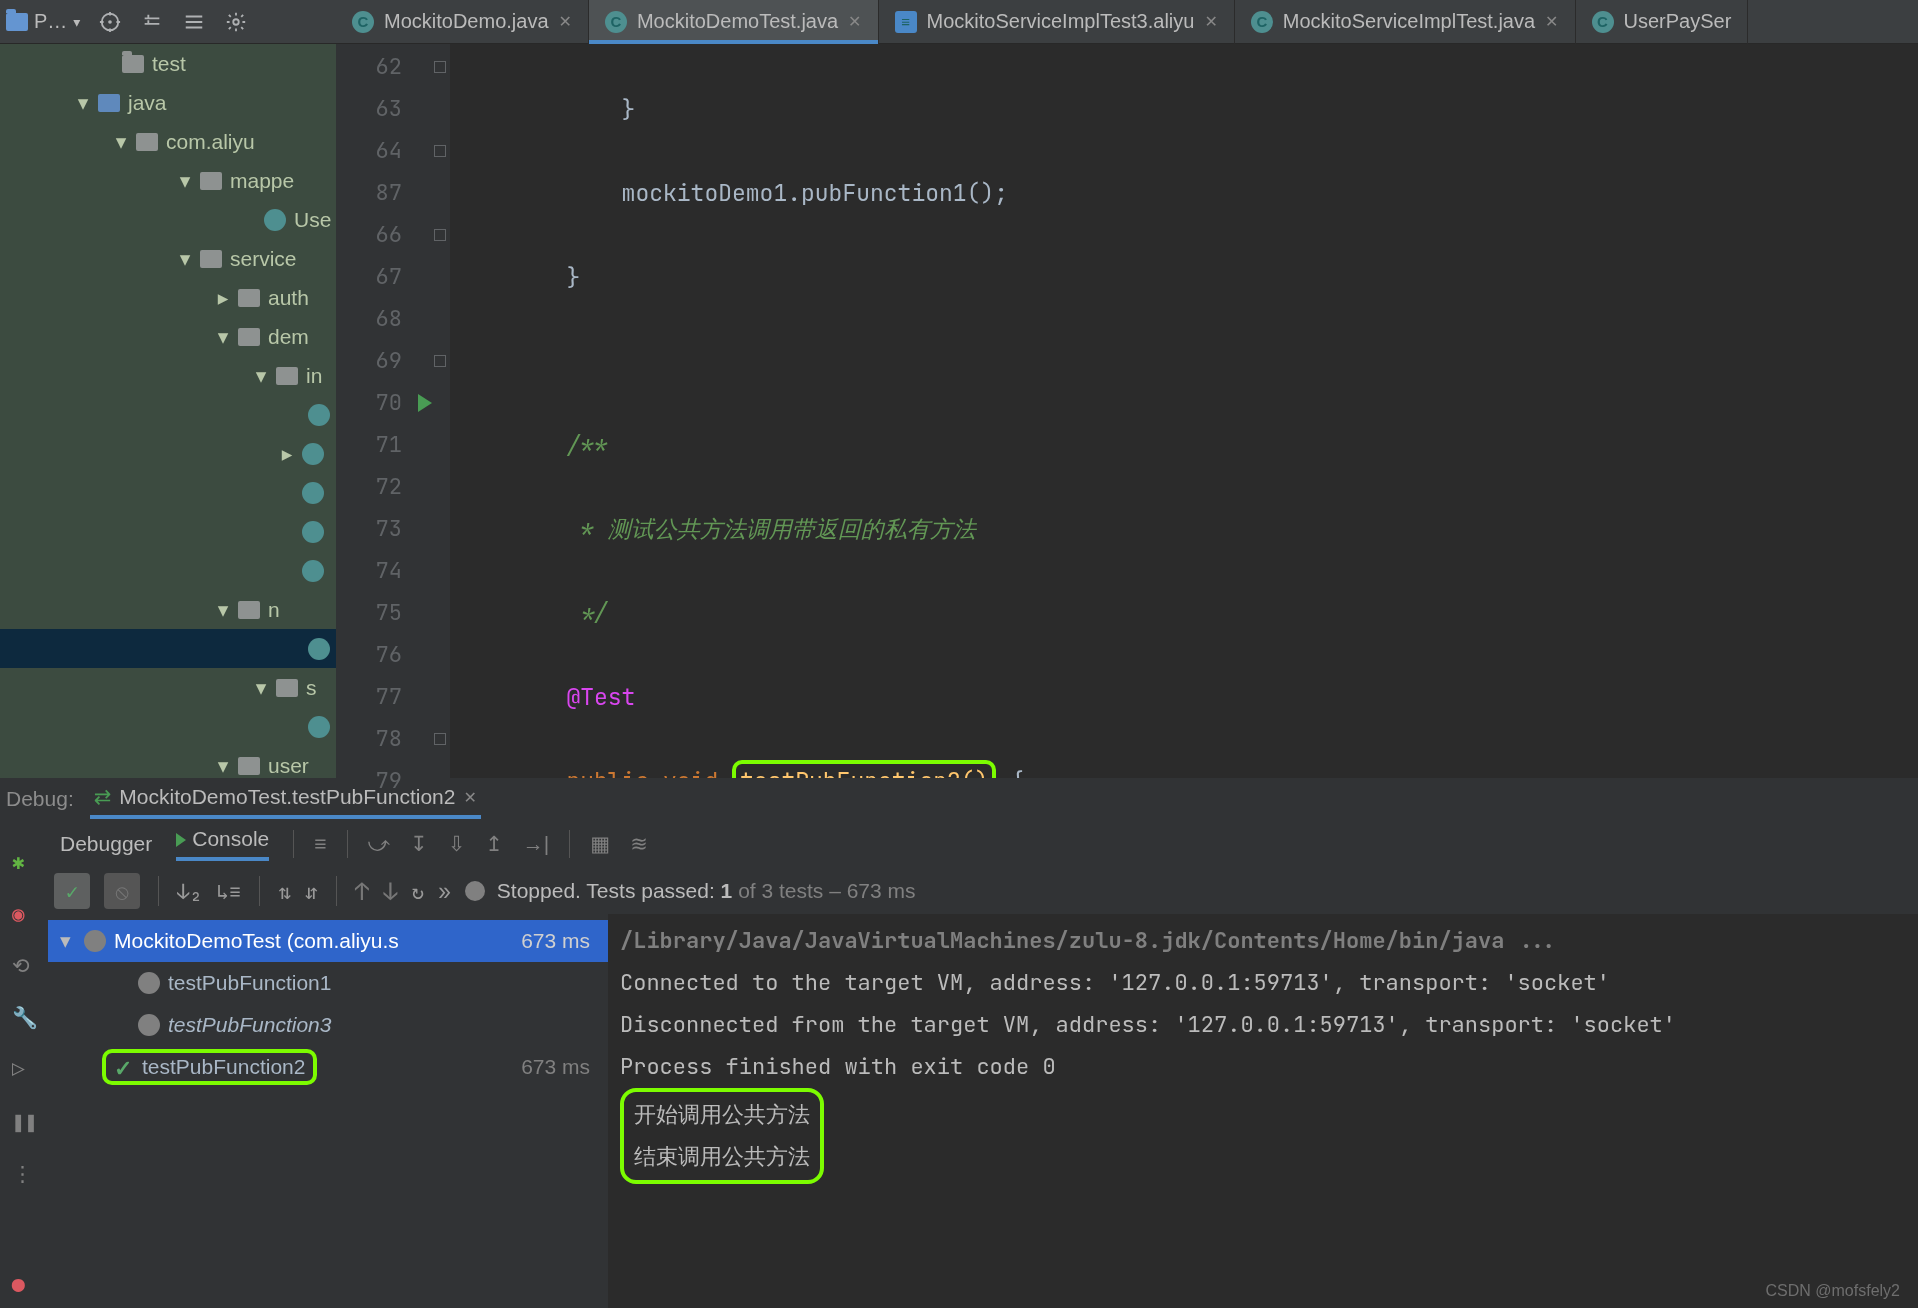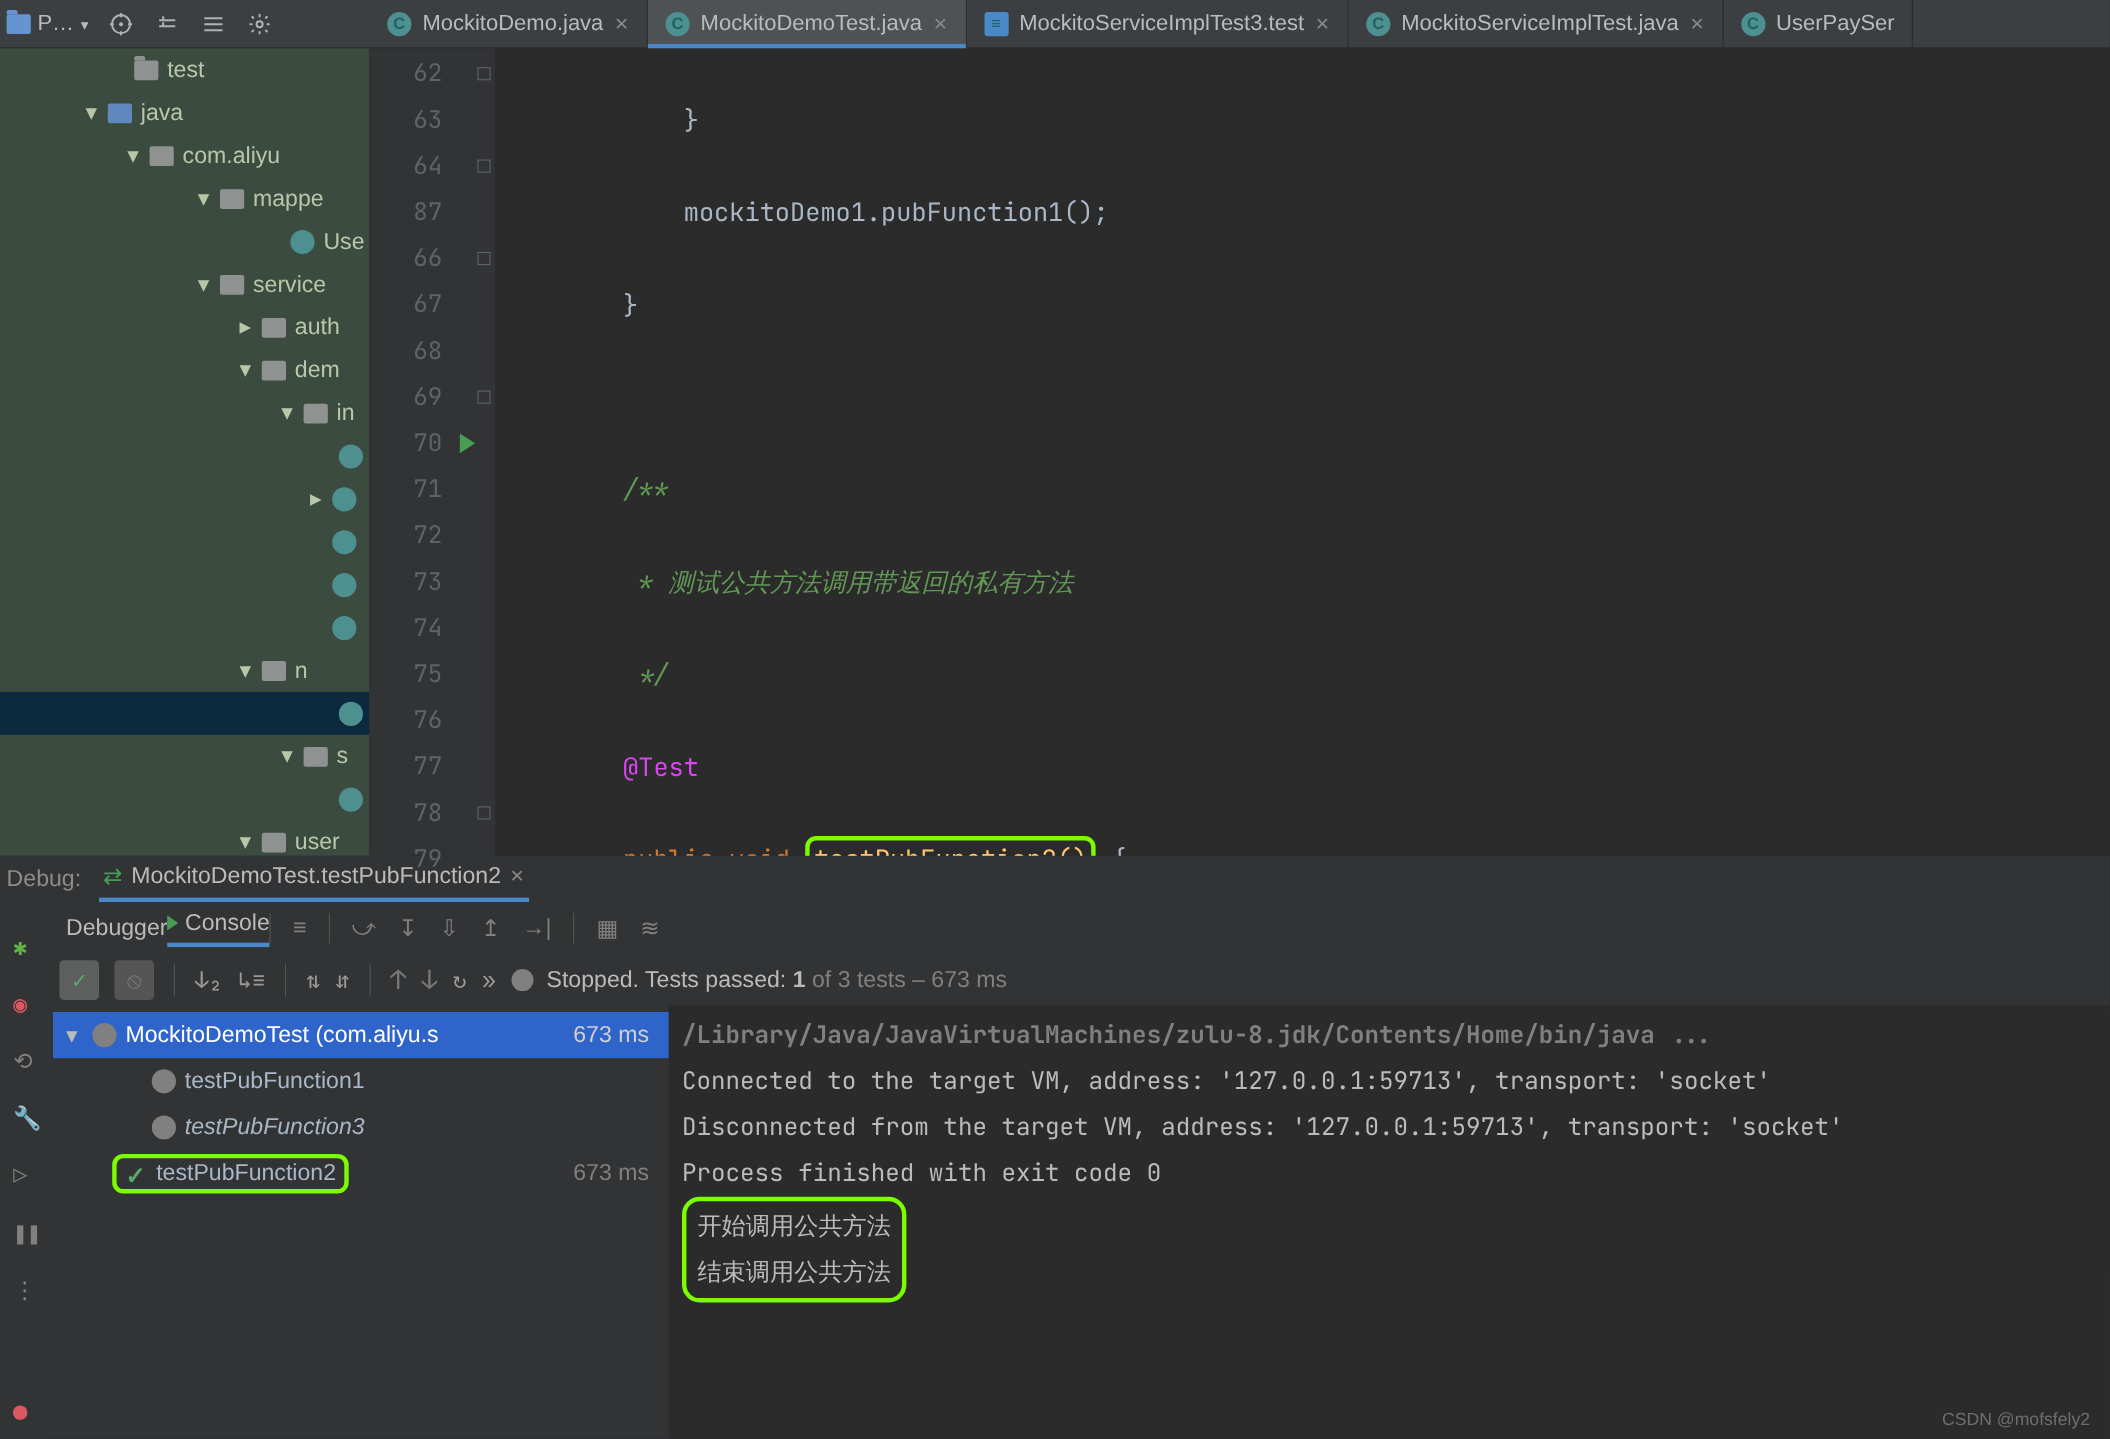--- a/index.html
+++ b/index.html
@@ -56,21 +56,21 @@
   .hl-box{ border:4px solid #7CFC00; border-radius:10px; padding:0 4px; display:inline-block; line-height:34px; }
 
   
   .bottom{ height:530px; flex:0 0 530px; background:#313335; display:flex; flex-direction:column; }
   .dbg-hdr{ height:42px; display:flex; align-items:center; gap:16px; font-family:"Segoe UI",sans-serif; font-size:21px; color:#BBBBBB; padding-left:6px; }
   .dbg-hdr .lbl{ color:#8C8C8C;}
   .dbg-hdr .tabname{ border-bottom:4px solid #4A88C7; padding:6px 4px; display:flex; align-items:center; gap:8px;}
   .dbg-hdr .x{ color:#888; font-size:16px;}
   .dbg-hdr .left-right{ color:#499C54;}
 
-  .dbg-tabs{ height:48px; display:flex; align-items:center; padding-left:60px; font-family:"Segoe UI",sans-serif; font-size:21px; }
+  .dbg-tabs{ height:48px; display:flex; align-items:center; gap:24px; padding-left:60px; font-family:"Segoe UI",sans-serif; font-size:21px; }
   .dbg-tabs .dtab{ color:#BBBBBB; }
   .dbg-tabs .dtab.active{ border-bottom:4px solid #4A88C7; padding-bottom:6px;}
   .dbg-tabs .ico-row{ display:flex; gap:20px; color:#808080; align-items:center;}
   .dbg-tabs .sep{ width:1px;height:28px;background:#555;}
   .dbg-tabs .dtab .play{display:inline-block;width:0;height:0;border-left:10px solid #499C54;border-top:7px solid transparent;border-bottom:7px solid transparent;margin-right:6px;vertical-align:middle;}
 
   .runrow{ height:46px; display:flex; align-items:center; padding-left:54px; gap:14px; }
   .runrow .chip{ width:36px;height:36px; border-radius:4px; background:#555; color:#bbb; display:flex;align-items:center;justify-content:center;}
   .runrow .chip.ok{ background:#5e6060; color:#59A869;}
   .runrow .chip.dim{ color:#777;}
@@ -147,21 +147,21 @@
           <span>MockitoDemo.java</span>
           <span class="close">✕</span>
         </div>
       <div class="tab active">
           <span class="c-ico">C</span>
           <span>MockitoDemoTest.java</span>
           <span class="close">✕</span>
         </div>
       <div class="tab">
           <span class="c-ico bluebar" style="border-radius:3px;">≡</span>
-          <span>MockitoServiceImplTest3.test</span>
+          <span>MockitoServiceImplTest3.aliyu</span>
           <span class="close">✕</span>
         </div>
       <div class="tab">
           <span class="c-ico">C</span>
           <span>MockitoServiceImplTest.java</span>
           <span class="close">✕</span>
         </div>
       <div class="tab">
           <span class="c-ico">C</span>
           <span>UserPaySer</span>

